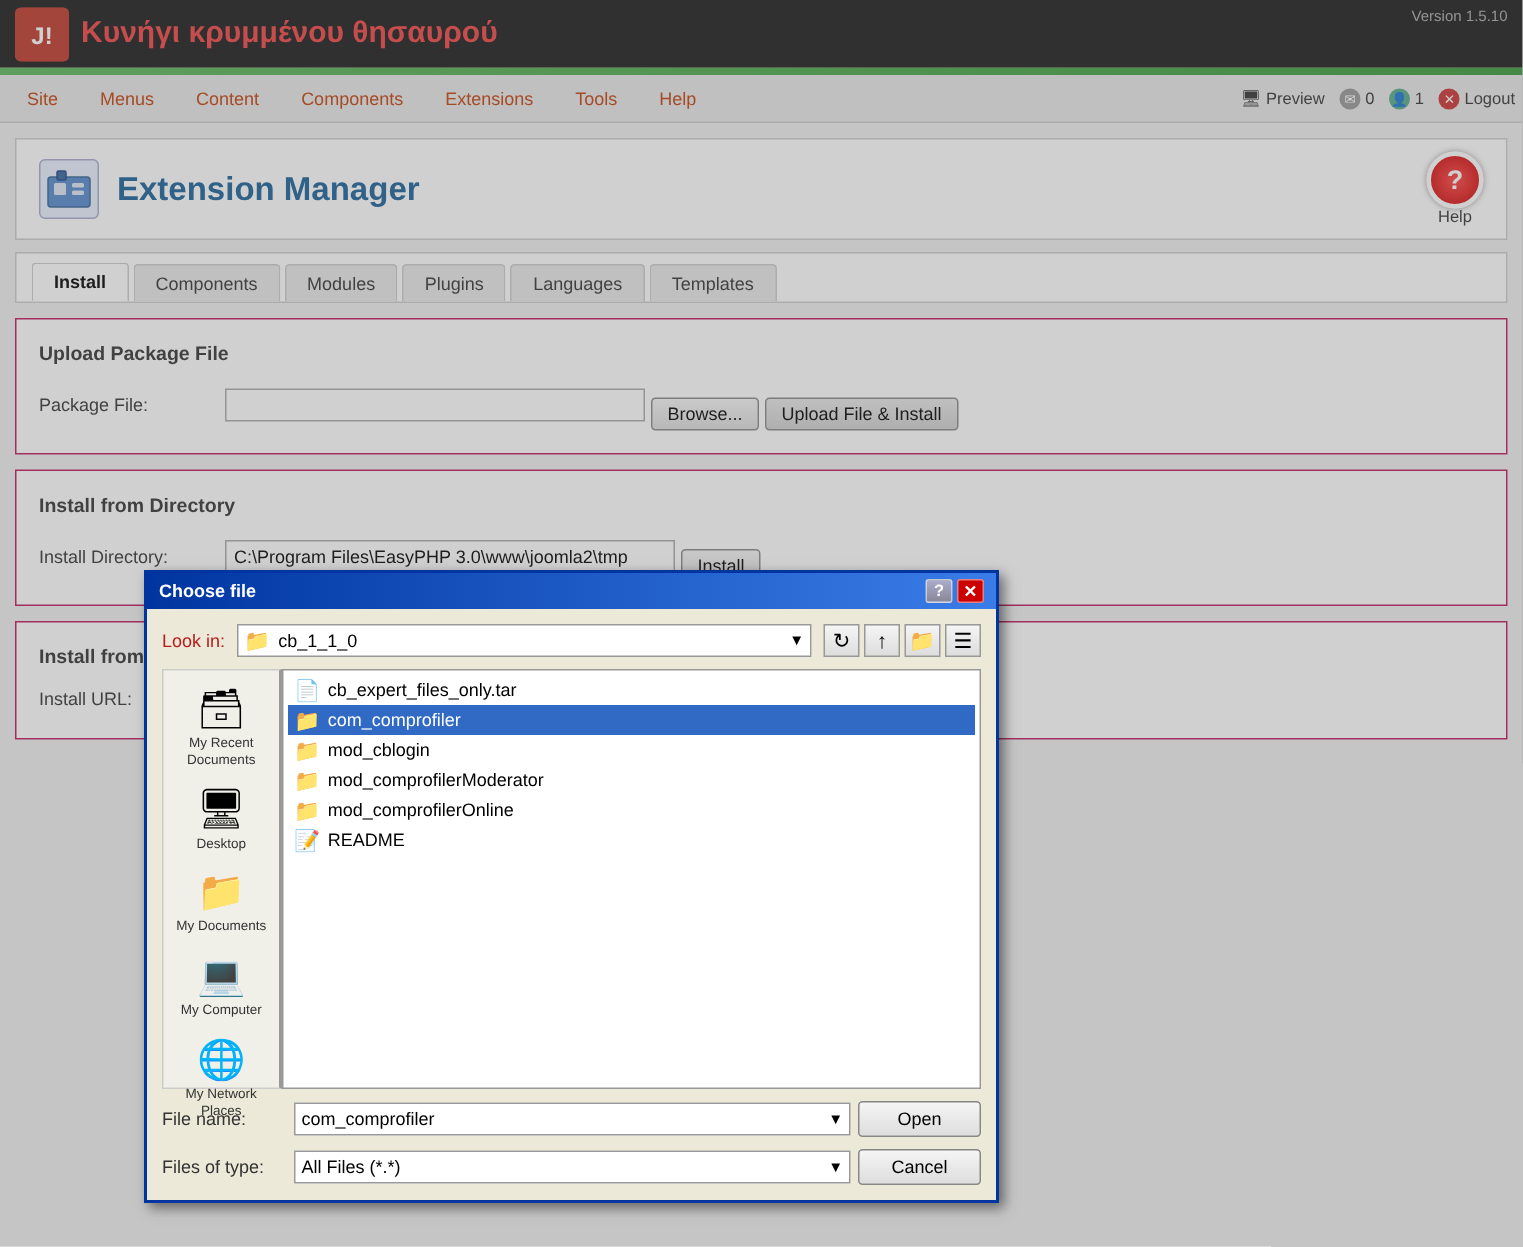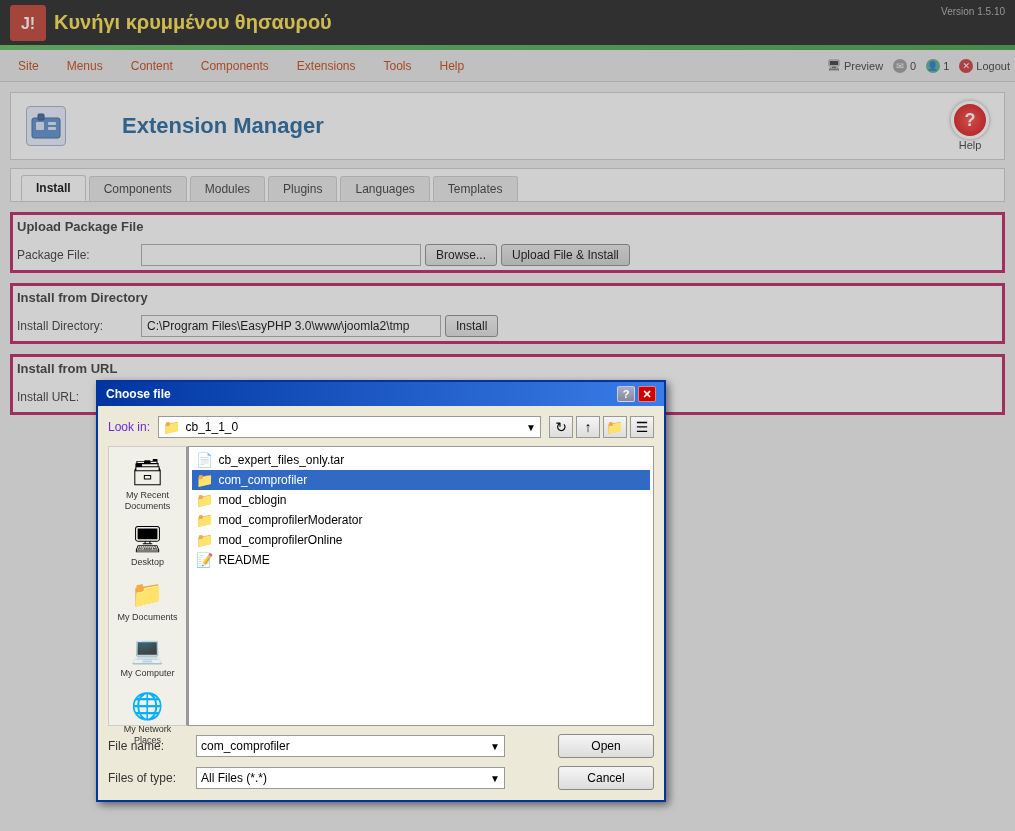--- a/index.html
+++ b/index.html
@@ -25,21 +25,21 @@
       background: #c0392b;
       border-radius: 4px;
       display: flex;
       align-items: center;
       justify-content: center;
       color: white;
       font-weight: bold;
       font-size: 14px;
     }
     #site-title {
-      color: #fde047;
+      color: #ef4444;
       font-size: 20px;
       font-weight: bold;
     }
     #version-badge {
       position: absolute;
       right: 10px;
       top: 6px;
       color: #aaa;
       font-size: 10px;
     }
@@ -122,21 +122,20 @@
       border-radius: 4px;
       display: flex;
       align-items: center;
       justify-content: center;
       font-size: 20px;
     }
     #page-title {
       color: #1a6098;
       font-size: 22px;
       font-weight: bold;
-      margin-left: 44px;
     }
     #help-button {
       display: flex;
       flex-direction: column;
       align-items: center;
       cursor: pointer;
       font-size: 11px;
       color: #333;
     }
     #help-icon-circle {
@@ -176,22 +175,22 @@
     .tab-item.active {
       background: white;
       border-bottom: 1px solid white;
       font-weight: bold;
       color: #000;
     }
 
     
     .section-box {
       background: white;
-      border: 3px solid #be185d;
-      padding: 4px;
+      border: 1px solid #be185d;
+      padding: 15px;
       margin-bottom: 10px;
     }
     .section-title {
       font-weight: bold;
       font-size: 13px;
       color: #333;
       margin-bottom: 10px;
     }
     .form-row {
       display: flex;
@@ -209,20 +208,21 @@
       padding: 2px 5px;
       font-size: 12px;
     }
     .btn {
       padding: 3px 10px;
       font-size: 12px;
       cursor: pointer;
       border: 1px solid #888;
       background: linear-gradient(to bottom, #f5f5f5, #ddd);
       border-radius: 3px;
+      margin-top: 12px;
     }
     .btn-primary {
       background: linear-gradient(to bottom, #e8e8e8, #d0d0d0);
     }
 
     
     #file-dialog-overlay {
       position: fixed;
       top: 0; left: 0; right: 0; bottom: 0;
       background: rgba(100,100,100,0.3);
@@ -275,21 +275,21 @@
       padding: 10px;
     }
     #look-in-row {
       display: flex;
       align-items: center;
       gap: 8px;
       margin-bottom: 8px;
     }
     #look-in-label {
       font-size: 12px;
-      color: #6d28d9;
+      color: #b91c1c;
       white-space: nowrap;
     }
     #look-in-select {
       flex: 1;
       height: 22px;
       font-size: 12px;
       border: 1px solid #999;
       background: white;
       padding: 0 4px;
       display: flex;
@@ -404,31 +404,30 @@
       font-size: 12px;
       border: 1px solid #999;
       background: white;
       padding: 0 4px;
       display: flex;
       align-items: center;
       justify-content: space-between;
       cursor: pointer;
     }
     .dialog-btn {
-      width: 96px;
+      width: 82px;
       height: 24px;
       font-size: 12px;
       cursor: pointer;
       border: 1px solid #888;
       background: linear-gradient(to bottom, #f5f5f5, #ddd);
       border-radius: 3px;
       display: flex;
       align-items: center;
       justify-content: center;
-      margin-left: 48px;
     }
   </style>
 </head>
 <body>
 
 <div id="header">
   <div id="logo-area">
     <div id="logo-icon">
       <svg width="36" height="36" viewBox="0 0 36 36">
         <rect width="36" height="36" rx="4" fill="#c0392b"></rect>

